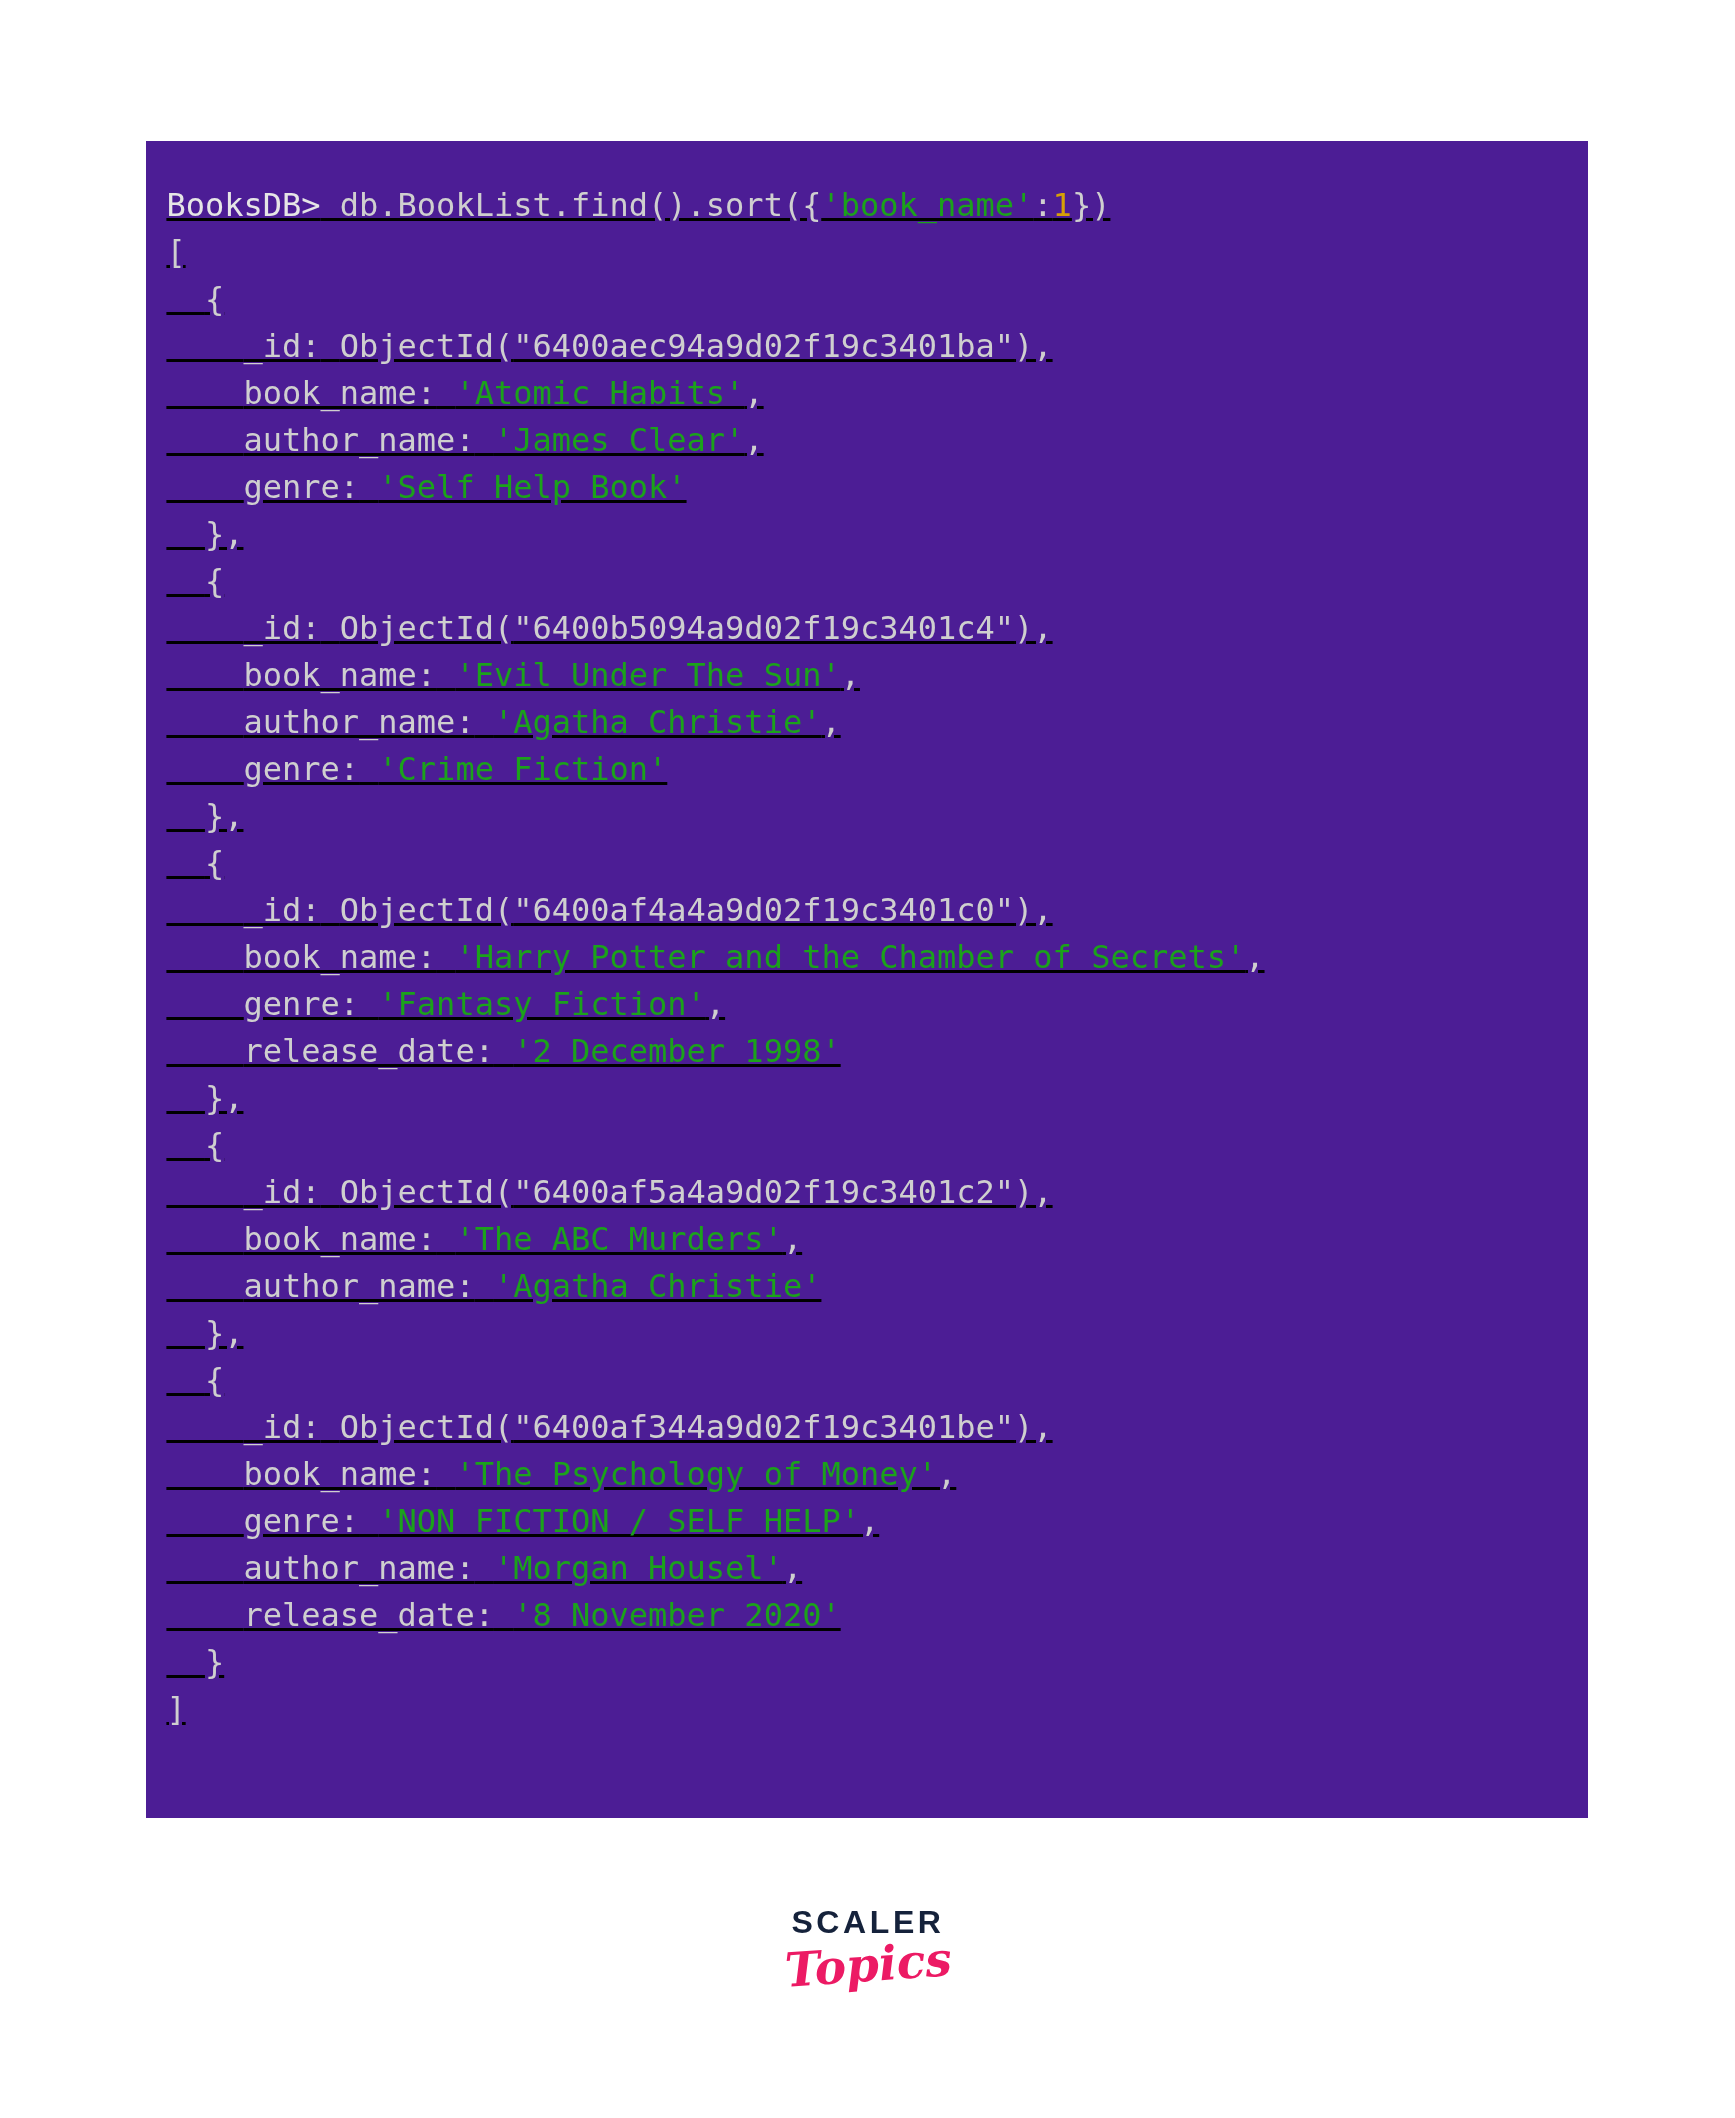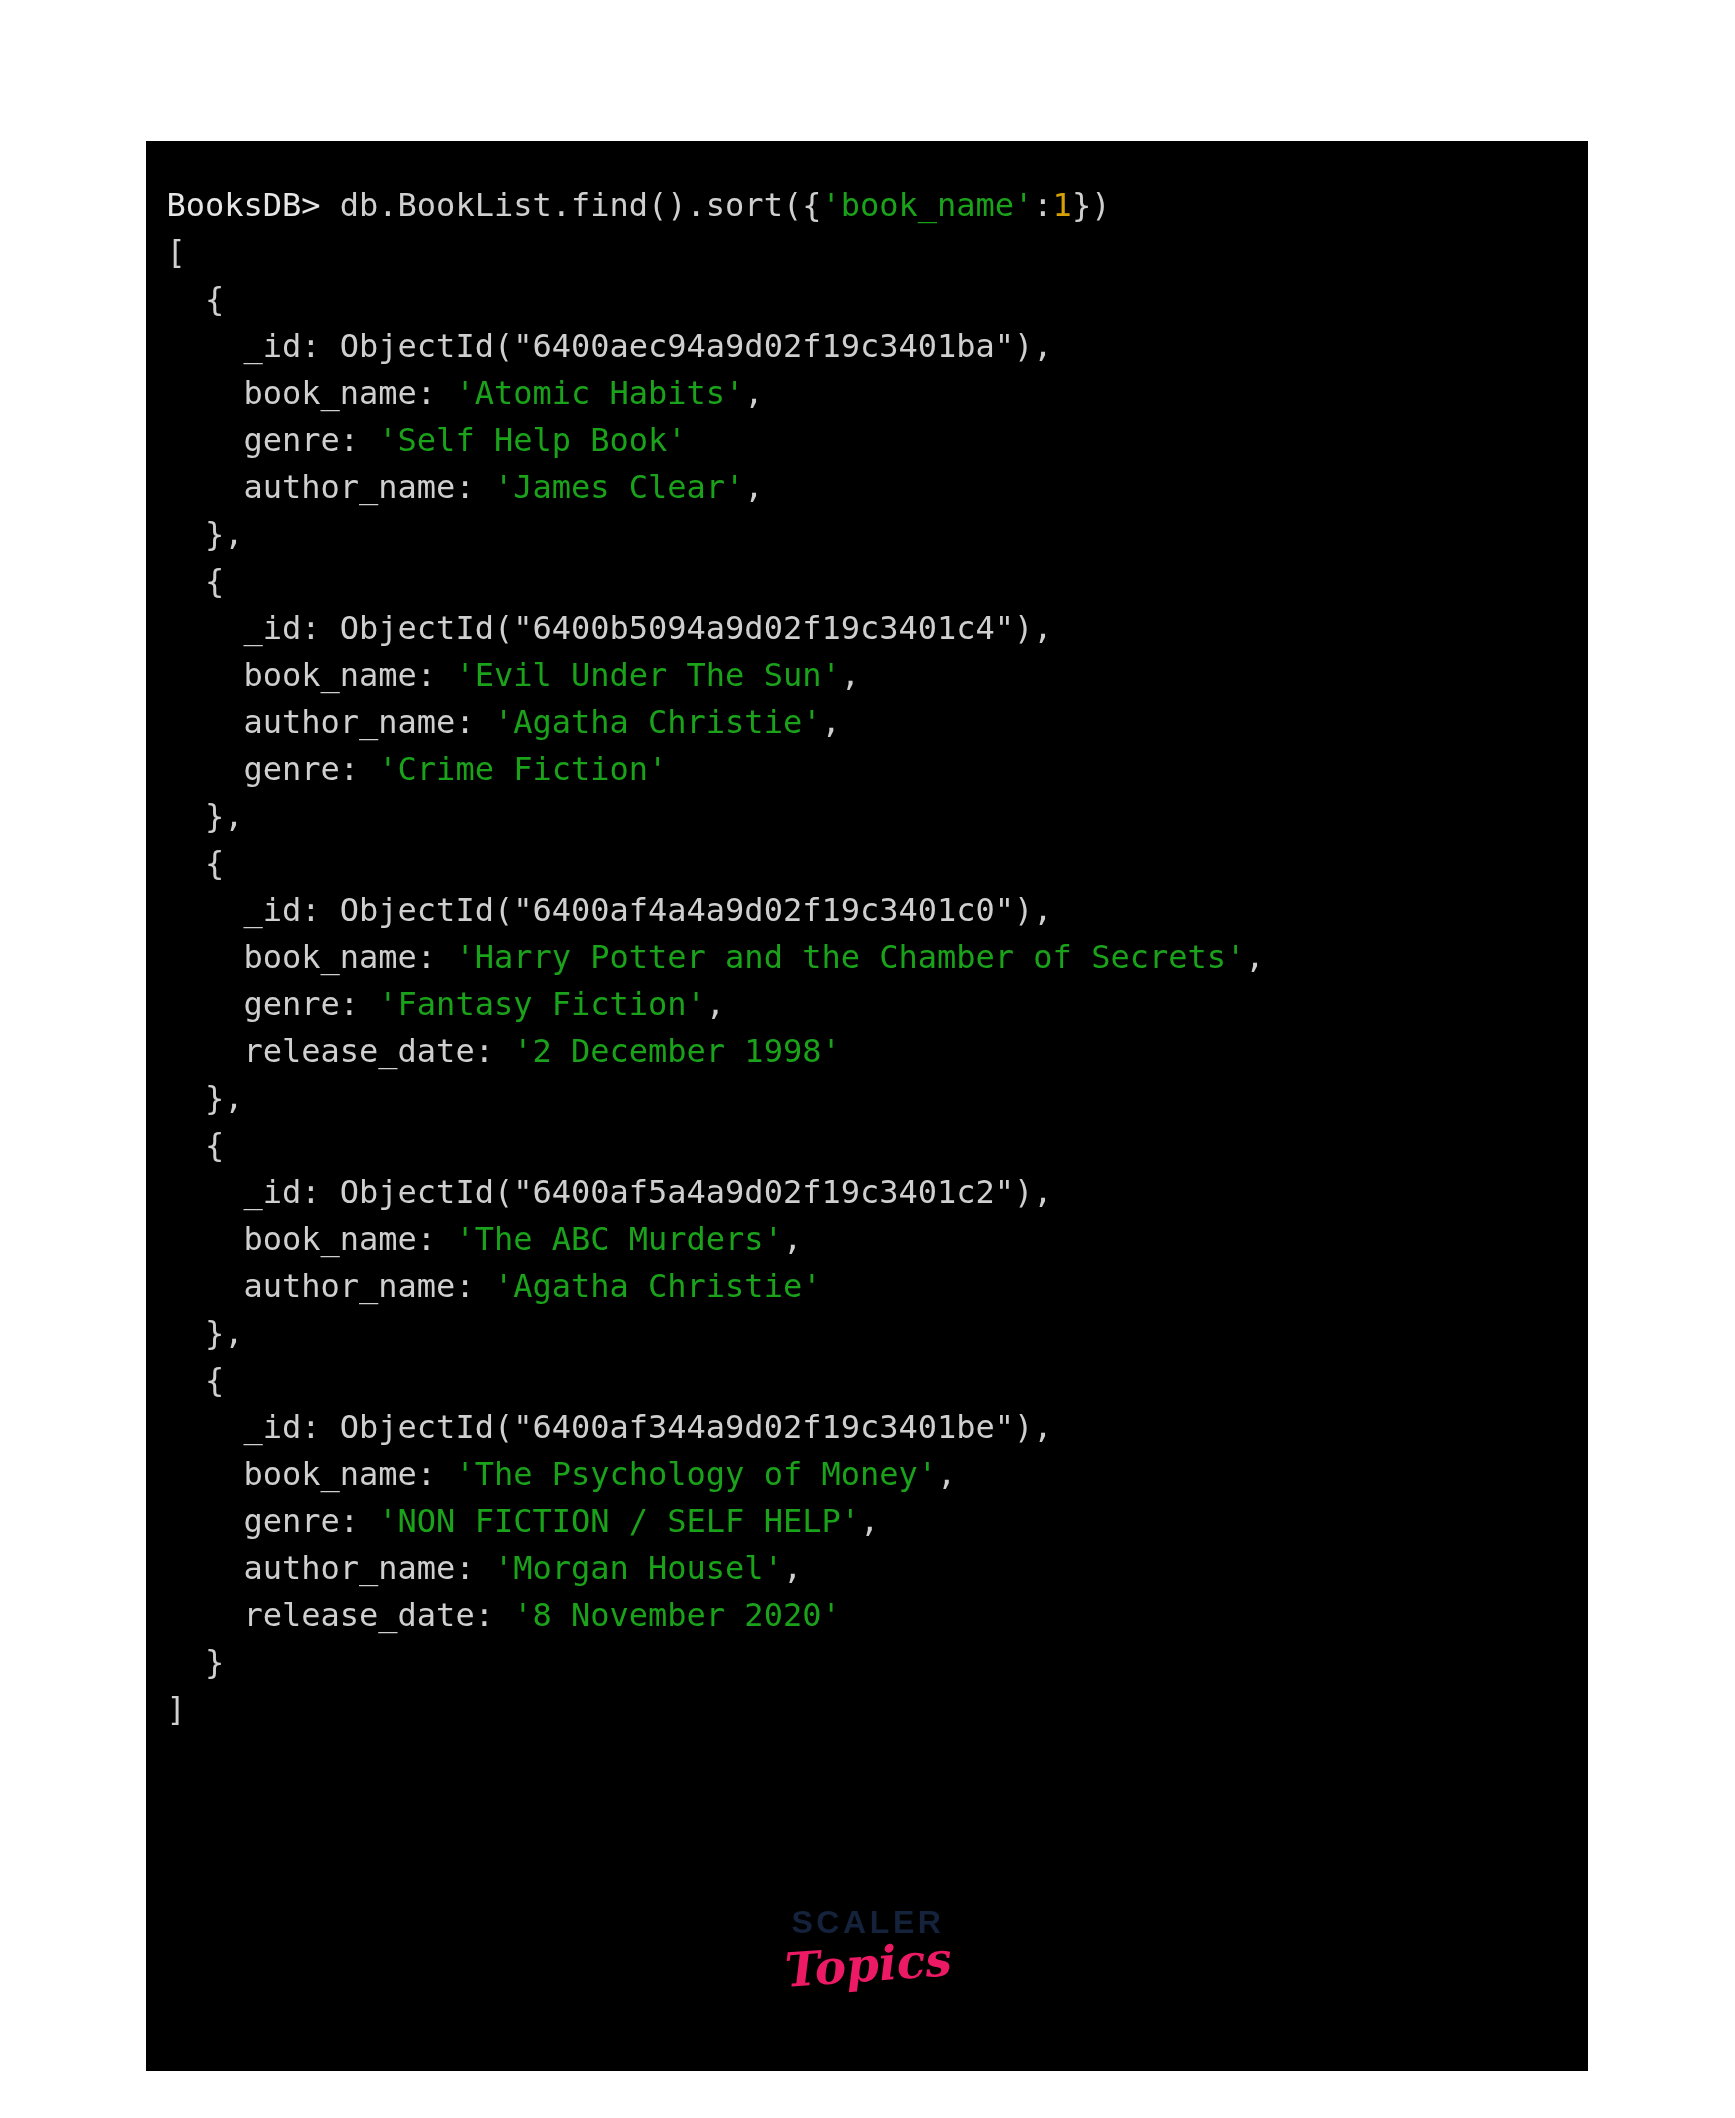--- a/index.html
+++ b/index.html
@@ -18,22 +18,22 @@
     position: absolute;
     inset: 0;
     background: #ffffff;
   }
   
   #terminal {
     position: absolute;
     left: 146px;
     top: 141px;
     width: 1442px;
-    height: 1930px;
-    background: #000000;
+    height: 1677px;
+    background: #4c1d95;
     box-sizing: border-box;
     padding: 41px 0 0 0;
     overflow: hidden;
     text-decoration: underline;
   }
   .line {
     font-family: "DejaVu Sans Mono", monospace;
     font-size: 32px;
     line-height: 47px;
     white-space: pre;
@@ -85,22 +85,22 @@
 
   <div id="terminal">
 
     <div class="line"><span class="tok-prompt">BooksDB&gt;</span><span class="tok-plain"> db.BookList.find().sort({</span><span class="tok-string">'book_name'</span><span class="tok-punct">:</span><span class="tok-number">1</span><span class="tok-plain">})</span></div>
 
     <div class="line">[</div>
 
     <div class="line">  <span>{</span></div>
     <div class="line">    <span class="tok-key">_id:</span> <span class="tok-plain">ObjectId(</span><span class="tok-plain">"6400aec94a9d02f19c3401ba"</span><span class="tok-plain">),</span></div>
     <div class="line">    <span class="tok-key">book_name:</span> <span class="tok-string">'Atomic Habits'</span><span class="tok-punct">,</span></div>
+    <div class="line">    <span class="tok-key">author_name:</span> <span class="tok-string">'James Clear'</span><span class="tok-punct">,</span></div>
     <div class="line">    <span class="tok-key">genre:</span> <span class="tok-string">'Self Help Book'</span></div>
-    <div class="line">    <span class="tok-key">author_name:</span> <span class="tok-string">'James Clear'</span><span class="tok-punct">,</span></div>
     <div class="line">  <span>},</span></div>
 
     <div class="line">  <span>{</span></div>
     <div class="line">    <span class="tok-key">_id:</span> <span class="tok-plain">ObjectId(</span><span class="tok-plain">"6400b5094a9d02f19c3401c4"</span><span class="tok-plain">),</span></div>
     <div class="line">    <span class="tok-key">book_name:</span> <span class="tok-string">'Evil Under The Sun'</span><span class="tok-punct">,</span></div>
     <div class="line">    <span class="tok-key">author_name:</span> <span class="tok-string">'Agatha Christie'</span><span class="tok-punct">,</span></div>
     <div class="line">    <span class="tok-key">genre:</span> <span class="tok-string">'Crime Fiction'</span></div>
     <div class="line">  <span>},</span></div>
 
     <div class="line">  <span>{</span></div>

